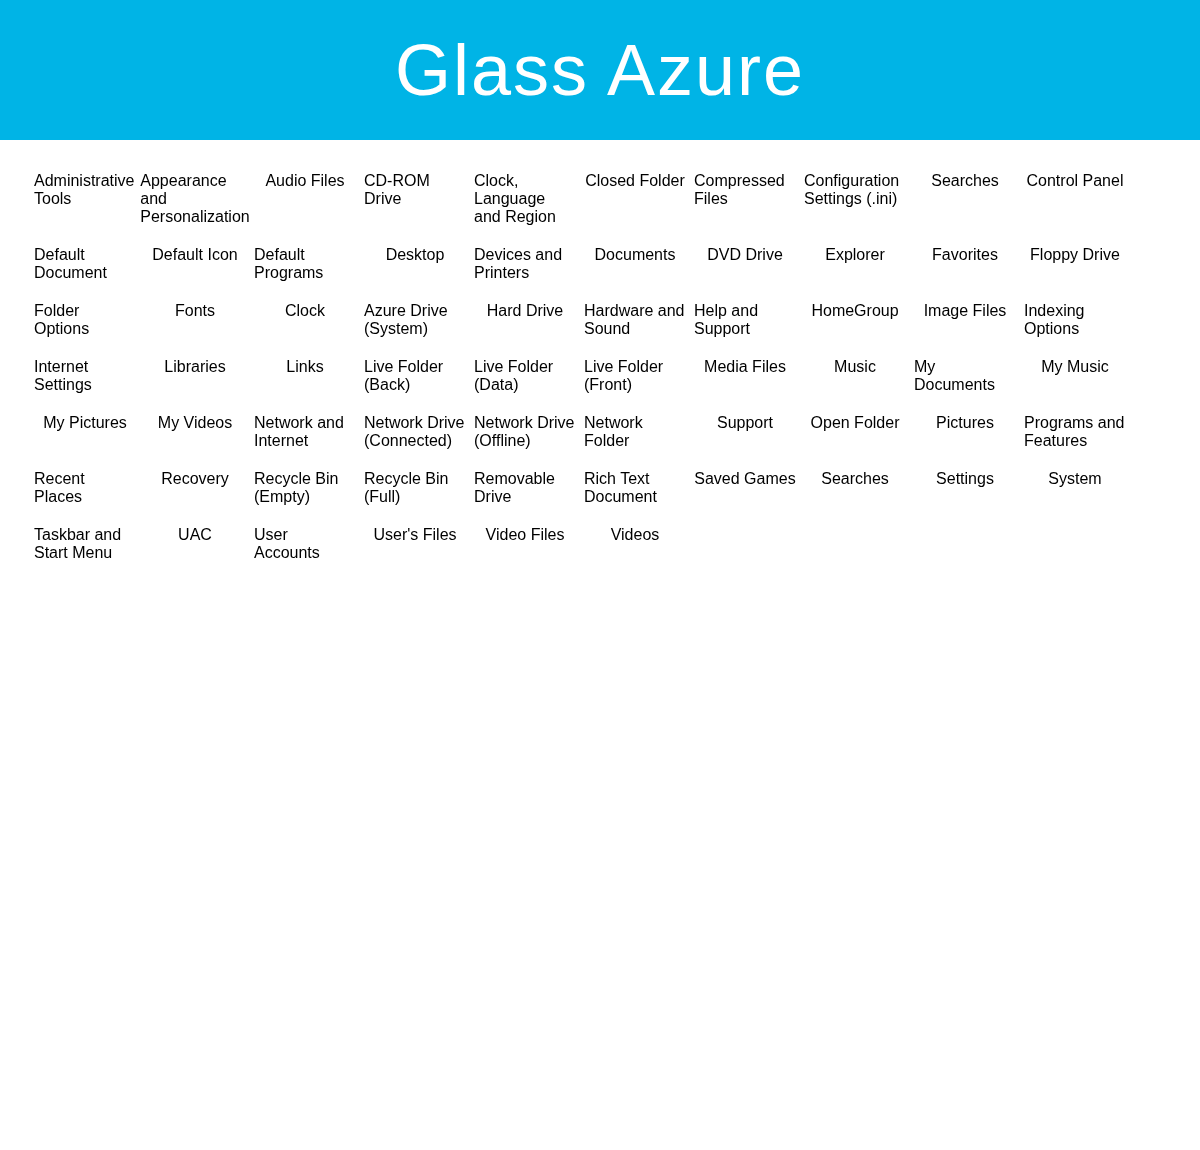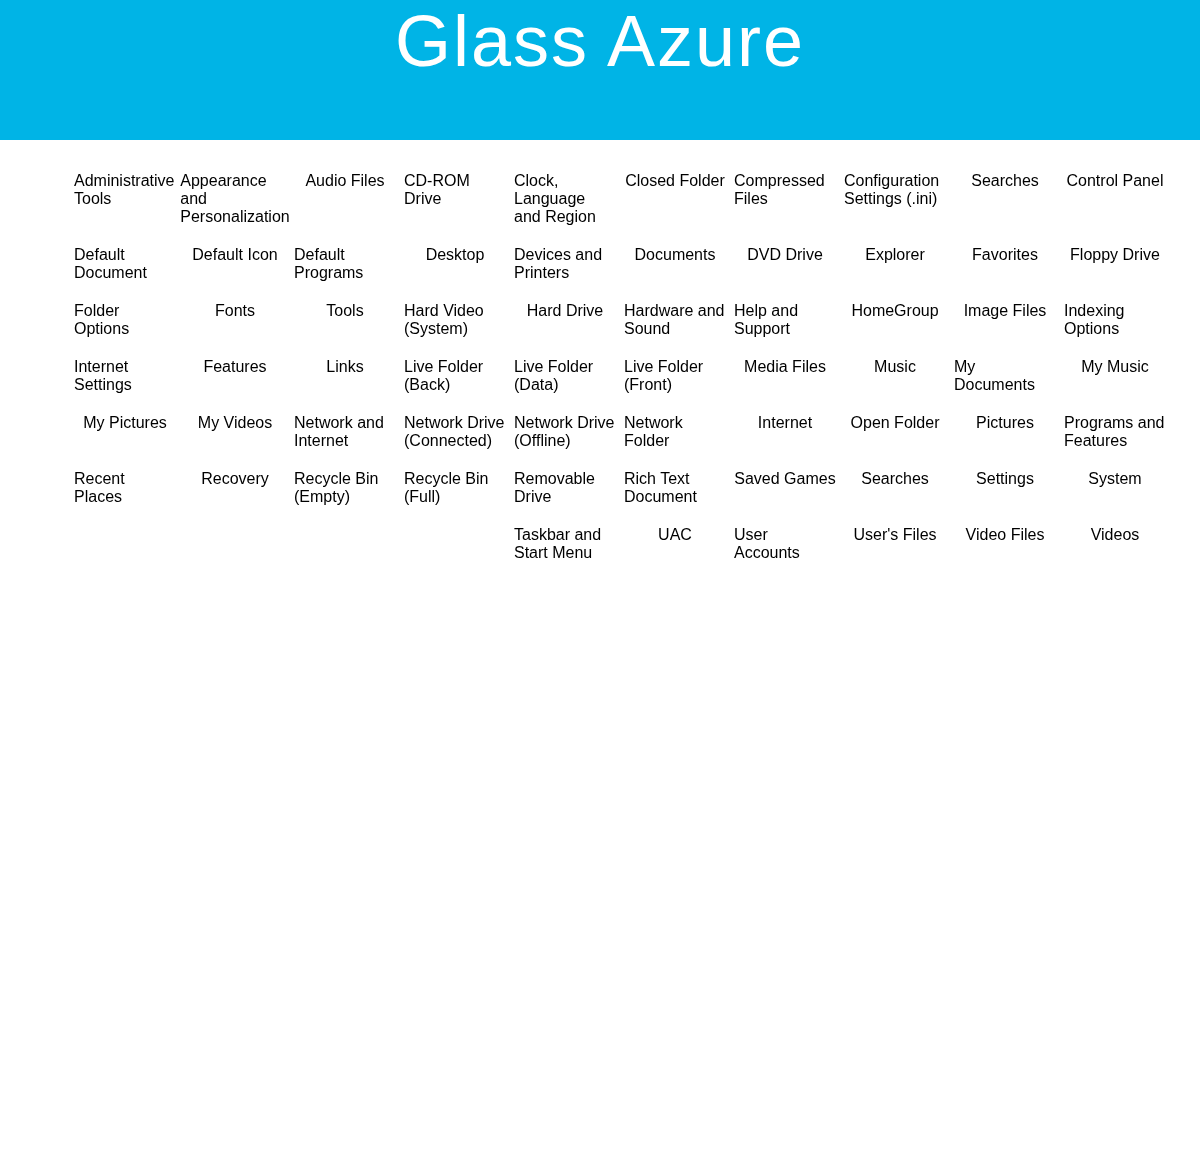--- a/index.html
+++ b/index.html
@@ -8,36 +8,35 @@
       min-height: 1150px;
       background: #ffffff;
       font-family: Arial, sans-serif;
       overflow-x: hidden;
     }
     .header {
       background: #00b4e6;
       width: 100%;
       height: 140px;
       display: flex;
-      align-items: flex-start;
+      align-items: center;
       justify-content: center;
     }
     .header-title {
       color: white;
       font-size: 72px;
       font-weight: 300;
       letter-spacing: 2px;
     }
     .icons-grid {
       display: flex;
       flex-wrap: wrap;
       padding: 20px 30px;
       gap: 0px;
       background: #fff;
-      justify-content: flex-end;
     }
     .icon-item {
       width: 110px;
       display: flex;
       flex-direction: column;
       align-items: center;
       padding: 12px 4px 8px 4px;
       cursor: pointer;
     }
   </style>
@@ -64,45 +63,45 @@
     <div class="icon-item">Default Programs</div>
     <div class="icon-item">Desktop</div>
     <div class="icon-item">Devices and Printers</div>
     <div class="icon-item">Documents</div>
     <div class="icon-item">DVD Drive</div>
     <div class="icon-item">Explorer</div>
     <div class="icon-item">Favorites</div>
     <div class="icon-item">Floppy Drive</div>
     <div class="icon-item">Folder Options</div>
     <div class="icon-item">Fonts</div>
-    <div class="icon-item">Tools</div>
-    <div class="icon-item">Hard Video (System)</div>
+    <div class="icon-item">Clock</div>
+    <div class="icon-item">Azure Drive (System)</div>
     <div class="icon-item">Hard Drive</div>
     <div class="icon-item">Hardware and Sound</div>
     <div class="icon-item">Help and Support</div>
     <div class="icon-item">HomeGroup</div>
     <div class="icon-item">Image Files</div>
     <div class="icon-item">Indexing Options</div>
     <div class="icon-item">Internet Settings</div>
-    <div class="icon-item">Features</div>
+    <div class="icon-item">Libraries</div>
     <div class="icon-item">Links</div>
     <div class="icon-item">Live Folder (Back)</div>
     <div class="icon-item">Live Folder (Data)</div>
     <div class="icon-item">Live Folder (Front)</div>
     <div class="icon-item">Media Files</div>
     <div class="icon-item">Music</div>
     <div class="icon-item">My Documents</div>
     <div class="icon-item">My Music</div>
     <div class="icon-item">My Pictures</div>
     <div class="icon-item">My Videos</div>
     <div class="icon-item">Network and Internet</div>
     <div class="icon-item">Network Drive (Connected)</div>
     <div class="icon-item">Network Drive (Offline)</div>
     <div class="icon-item">Network Folder</div>
-    <div class="icon-item">Internet</div>
+    <div class="icon-item">Support</div>
     <div class="icon-item">Open Folder</div>
     <div class="icon-item">Pictures</div>
     <div class="icon-item">Programs and Features</div>
     <div class="icon-item">Recent Places</div>
     <div class="icon-item">Recovery</div>
     <div class="icon-item">Recycle Bin (Empty)</div>
     <div class="icon-item">Recycle Bin (Full)</div>
     <div class="icon-item">Removable Drive</div>
     <div class="icon-item">Rich Text Document</div>
     <div class="icon-item">Saved Games</div>

